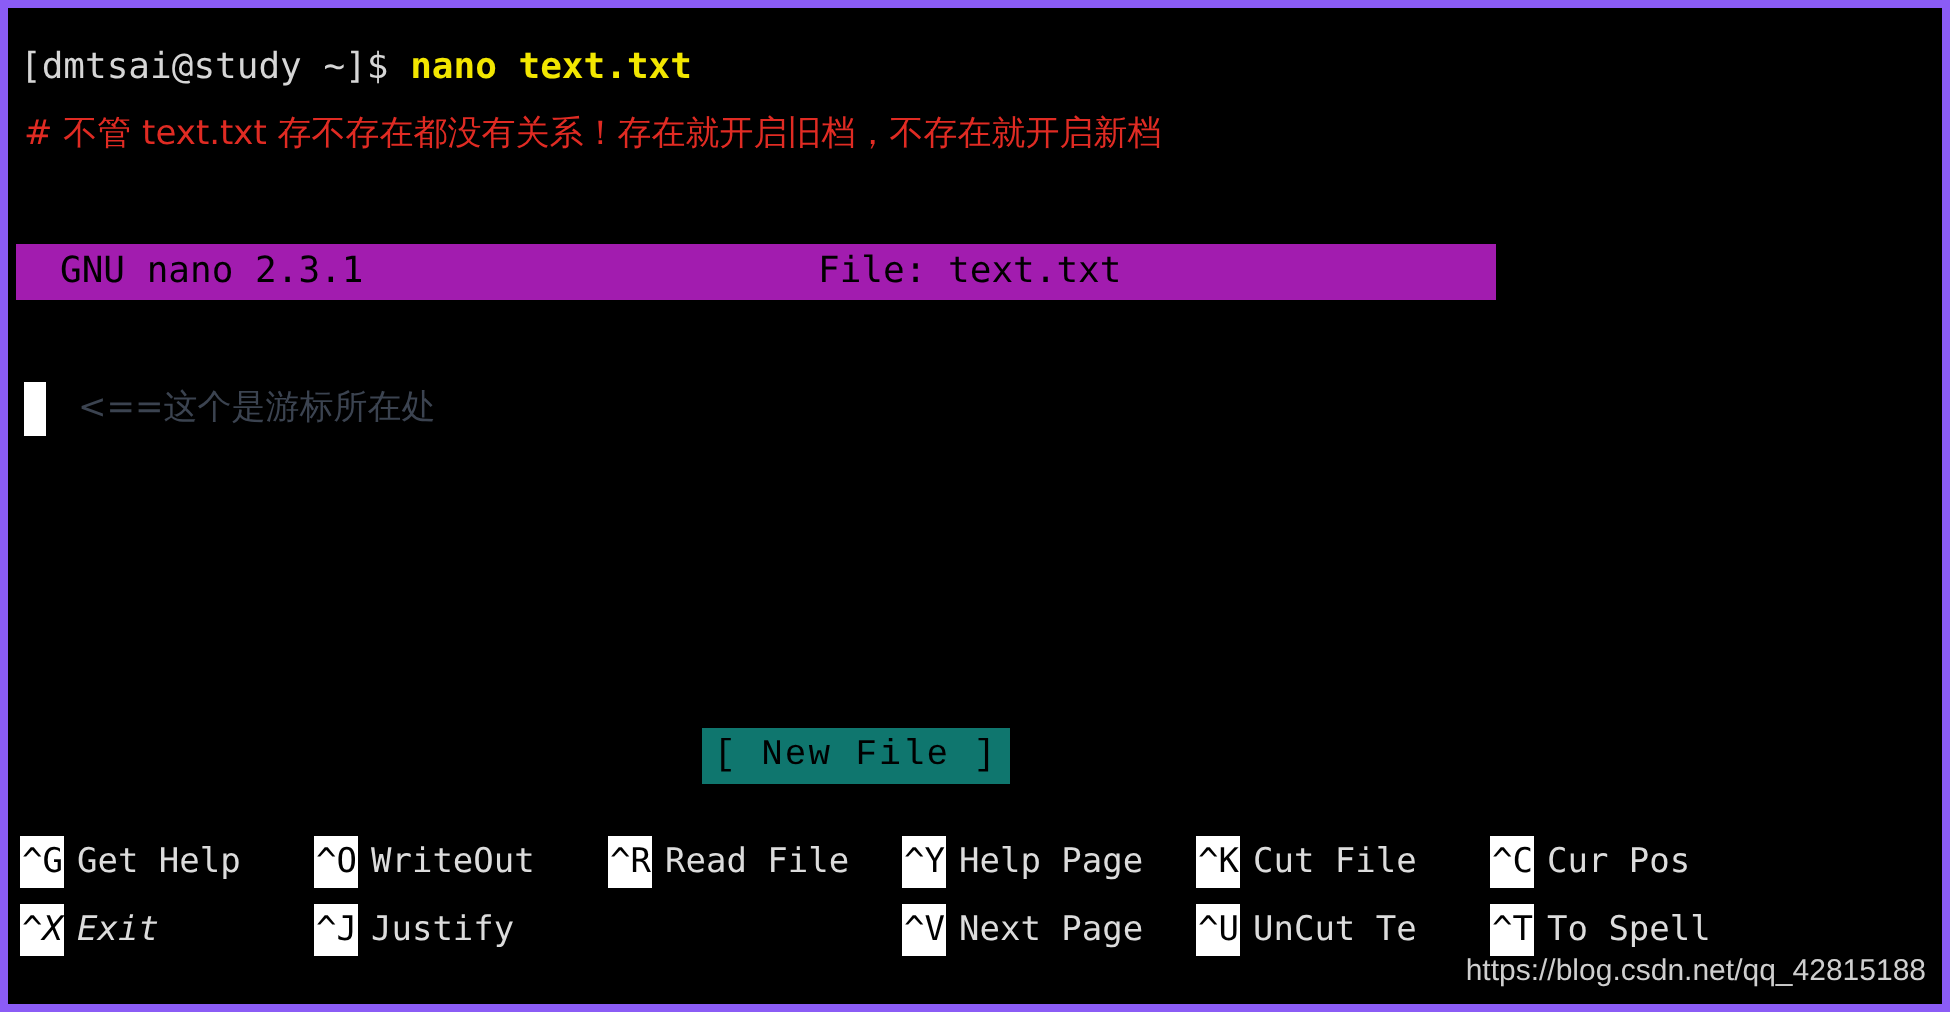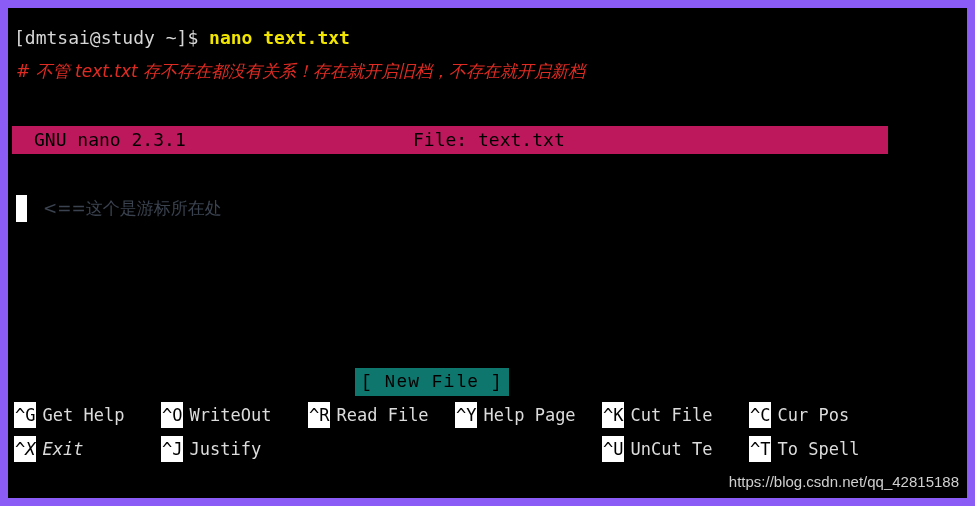--- a/index.html
+++ b/index.html
@@ -13,21 +13,21 @@
     overflow: hidden;
     font-family: "DejaVu Sans Mono", "Liberation Mono", monospace;
   }
 
   #screen {
     position: relative;
     width: 975px;
     height: 506px;
     background: #000000;
     box-sizing: border-box;
-    border: 8px solid #8b5cf6;
+    border: 4px solid #8b5cf6;
     overflow: hidden;
     padding-left: 29px;
   }
 
   .term {
     position: absolute;
     left: 0;
     top: 0;
     right: 0;
     bottom: 0;
@@ -53,39 +53,38 @@
     color: #f2e600;
     font-weight: bold;
   }
 
   
   .comment {
     color: #e02b23;
     font-size: 17px;
     line-height: 24px;
     font-family: "DejaVu Sans", "Liberation Sans", sans-serif;
-    font-style: italic;
   }
   #comment-top {
     left: 8px;
     top: 51px;
   }
   #comment-bottom {
     left: 8px;
     top: 463px;
   }
 
   
   #nano-titlebar {
     position: absolute;
     left: 4px;
     top: 118px;
-    width: 876px;
+    width: 740px;
     height: 28px;
-    background: #be185d;
+    background: #a21caf;
     color: #000000;
   }
   #nano-titlebar .tb-text {
     position: absolute;
     top: 3px;
     font-size: 18px;
     line-height: 22px;
     white-space: pre;
     font-family: "DejaVu Sans Mono", "Liberation Mono", monospace;
   }
@@ -133,20 +132,21 @@
     letter-spacing: 1px;
     font-family: Liberation Mono, monospace;
   }
 
   
   .shortcut-row {
     position: absolute;
     left: 6px;
     width: 844px;
     height: 26px;
+    margin-top: 20px;
   }
   #shortcut-row-1 { top: 394px; }
   #shortcut-row-2 { top: 428px; }
 
   .shortcut {
     position: absolute;
     top: 0;
     height: 26px;
     white-space: pre;
   }
@@ -207,20 +207,21 @@
         <div class="shortcut" style="left: 0px;"><span class="key">^G</span><span class="label">Get Help</span></div>
         <div class="shortcut" style="left: 147px;"><span class="key">^O</span><span class="label">WriteOut</span></div>
         <div class="shortcut" style="left: 294px;"><span class="key">^R</span><span class="label">Read File</span></div>
         <div class="shortcut" style="left: 441px;"><span class="key">^Y</span><span class="label">Help Page</span></div>
         <div class="shortcut" style="left: 588px;"><span class="key">^K</span><span class="label">Cut File</span></div>
         <div class="shortcut" style="left: 735px;"><span class="key">^C</span><span class="label">Cur Pos</span></div>
       </div>
     <div class="shortcut-row" id="shortcut-row-2">
         <div class="shortcut" style="left: 0px; font-style: italic;"><span class="key">^X</span><span class="label">Exit</span></div>
         <div class="shortcut" style="left: 147px;"><span class="key">^J</span><span class="label">Justify</span></div>
+        <div class="shortcut" style="left: 441px;"><span class="key">^V</span><span class="label">Next Page</span></div>
         <div class="shortcut" style="left: 588px;"><span class="key">^U</span><span class="label">UnCut Te</span></div>
         <div class="shortcut" style="left: 735px;"><span class="key">^T</span><span class="label">To Spell</span></div>
       </div>
 
 
     <div id="watermark">https://blog.csdn.net/qq_42815188</div>
 
   </div>
 </div>
 

